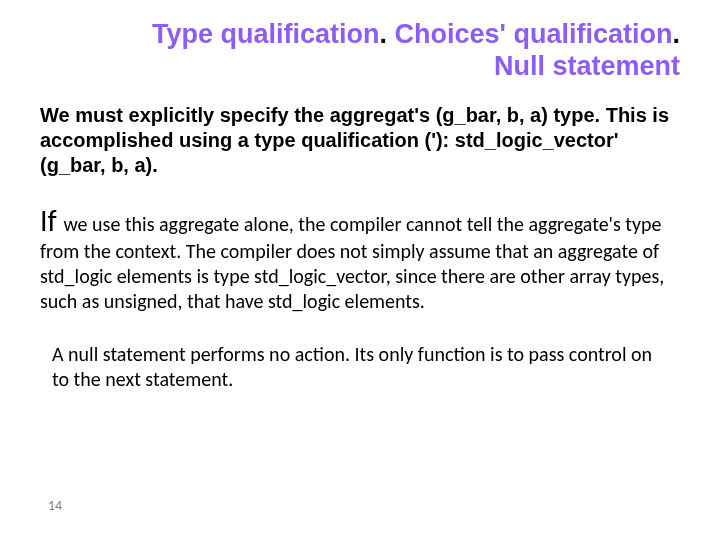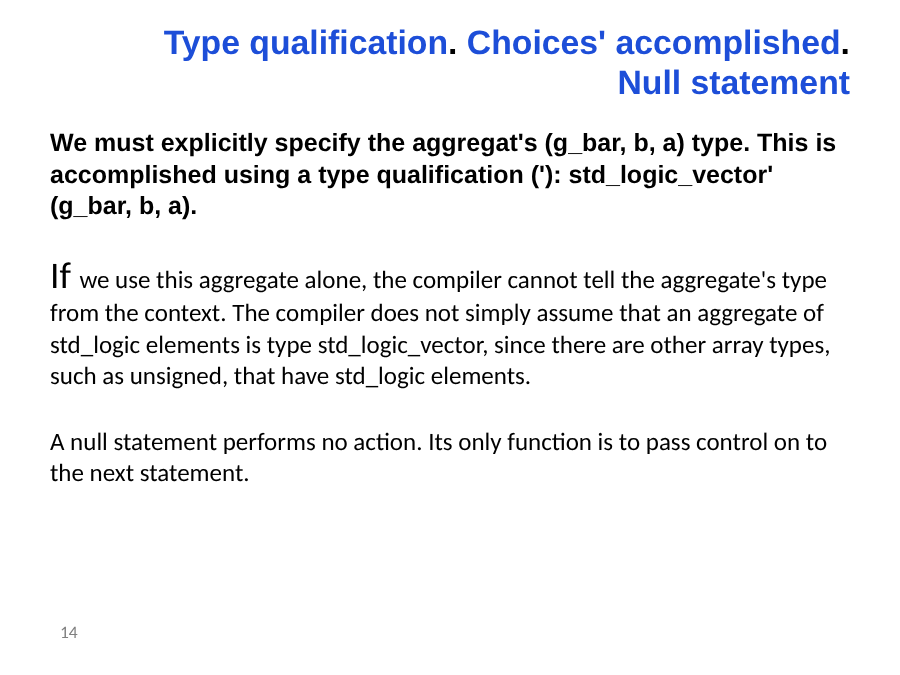--- a/index.html
+++ b/index.html
@@ -38,40 +38,40 @@
     line-height: 1.25;
     margin: 0 0 28px 0;
     font-family: Calibri, Arial, Helvetica, sans-serif;
   }
   .para2 .lead {
     font-size: 30px;
   }
   .para3 {
     font-size: 20px;
     line-height: 1.25;
-    margin: 0;
+    margin: 12px;
     font-family: Calibri, Arial, Helvetica, sans-serif;
   }
   .pagenum {
     position: absolute;
     left: 48px;
     bottom: 26px;
     font-size: 14px;
     color: #808080;
     font-family: Calibri, Arial, Helvetica, sans-serif;
   }
-  .title .red { color: #1d4ed8; }
+  .title .red { color: #8b5cf6; }
 </style>
 </head>
 <body>
 
 <div class="slide">
 
   <h1 class="title">
-    <span class="red">Type qualification</span><span>. </span><span class="red">Choices' accomplished</span><span>.</span><br>
+    <span class="red">Type qualification</span><span>. </span><span class="red">Choices' qualification</span><span>.</span><br>
     <span class="red">Null statement</span>
   </h1>
 
   <p class="para">We must explicitly specify the aggregat's (g_bar, b, a) type. This is accomplished using a type qualification ('): std_logic_vector' (g_bar, b, a).</p>
 
   <p class="para2"><span class="lead">If </span><span>we use this aggregate alone, the compiler cannot tell the aggregate's type from the context. The compiler does not simply assume that an aggregate of std_logic elements is type std_logic_vector, since there are other array types, such as unsigned, that have std_logic elements.</span></p>
 
   <p class="para3">A null statement performs no action. Its only function is to pass control on to the next statement.</p>
 
   <div class="pagenum">14</div>

